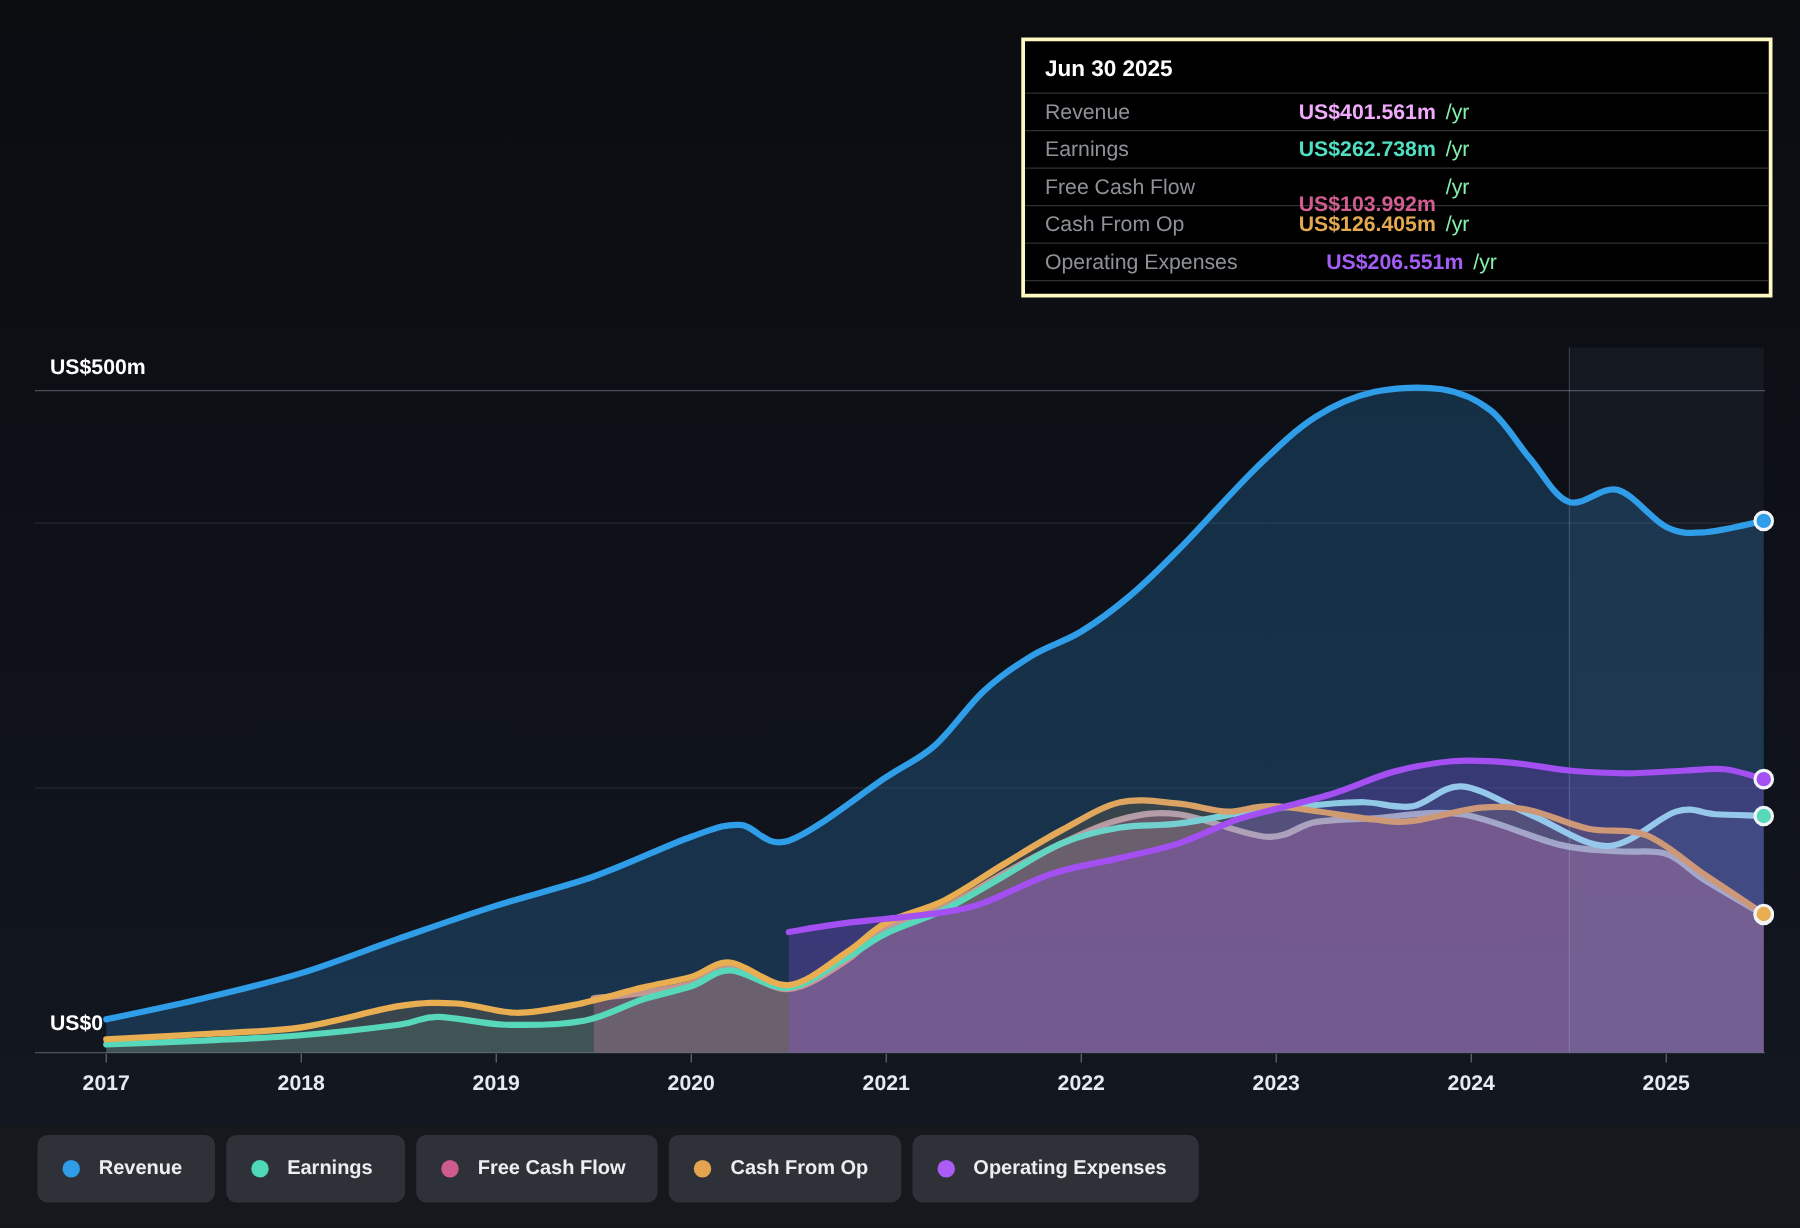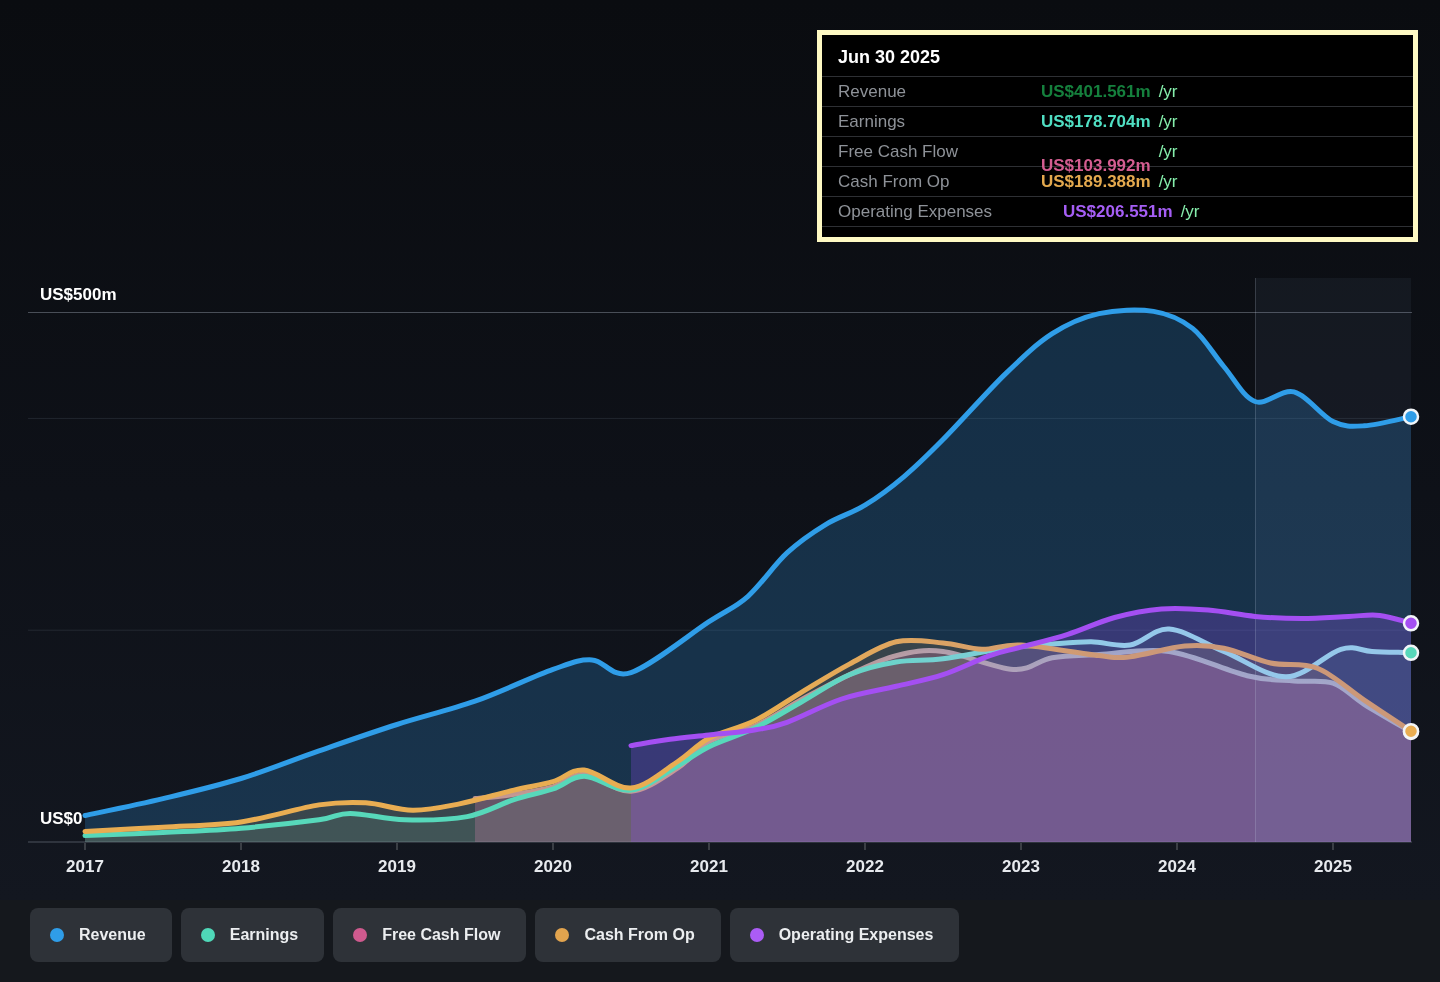--- a/index.html
+++ b/index.html
@@ -2,21 +2,21 @@
 <html><head>
 <meta charset="utf-8">
 <style>
   html,body{margin:0;padding:0;width:1440px;height:982px;overflow:hidden;
     background:#15181d;font-family:"Liberation Sans",sans-serif;}
   .stage{position:relative;width:1440px;height:982px;background:#15181d;}
   svg#chart{position:absolute;left:0;top:0;display:block;}
 
   
   .tooltip{position:absolute;left:817px;top:30px;width:601px;background:#000;
-    border:5px solid #fef9c3;box-sizing:border-box;padding-bottom:10px;z-index:5;}
+    border:3px solid #fef9c3;box-sizing:border-box;padding-bottom:10px;z-index:5;}
   .tt-title{height:41px;line-height:44px;padding-left:16px;color:#ffffff;
     font-size:18px;font-weight:700;}
   .tt-row{height:29px;display:flex;align-items:center;padding-left:16px;
     font-size:17px;}
   .tt-row.sep{border-top:1px solid #2e3034;}
   .tt-label{width:203px;color:#8e9298;font-weight:400;flex:none;}
   .tt-val{font-weight:700;}
   .tt-val.white{color:#f2f3f5;}
   .tt-suffix{color:#86efac;margin-left:8px;font-weight:400;}
 
@@ -100,40 +100,40 @@
       <circle cx="1411" cy="652.8" r="7" fill="#57d8ba" stroke="#f2f5f8" stroke-width="2.5"></circle>
       <circle cx="1411" cy="623.3" r="7" fill="#a44ff2" stroke="#f2f5f8" stroke-width="2.5"></circle>
       <circle cx="1411" cy="416.7" r="7" fill="#2f9de8" stroke="#f2f5f8" stroke-width="2.5"></circle>
     </svg>
 
   <div class="tooltip">
     <div class="tt-title">Jun 30 2025</div>
 
     <div class="tt-row sep">
       <span class="tt-label">Revenue</span>
-      <span class="tt-val" style="color: #15803d;">US$401.561m</span>
+      <span class="tt-val" style="color: #f0abfc;">US$401.561m</span>
       <span class="tt-suffix">/yr</span>
     </div>
 
     <div class="tt-row sep">
       <span class="tt-label">Earnings</span>
-      <span class="tt-val" style="color: rgb(80, 223, 195);">US$178.704m</span>
+      <span class="tt-val" style="color: rgb(80, 223, 195);">US$262.738m</span>
       <span class="tt-suffix">/yr</span>
     </div>
 
 
     <div class="tt-row sep">
       <span class="tt-label">Free Cash Flow</span>
       <span class="tt-val" style="color: rgb(211, 93, 144); margin-top: 28px;">US$103.992m</span>
       <span class="tt-suffix">/yr</span>
     </div>
 
     <div class="tt-row sep">
       <span class="tt-label">Cash From Op</span>
-      <span class="tt-val" style="color: rgb(228, 169, 78);">US$189.388m</span>
+      <span class="tt-val" style="color: rgb(228, 169, 78);">US$126.405m</span>
       <span class="tt-suffix">/yr</span>
     </div>
 
     <div class="tt-row sep" style="border-bottom:1px solid #2e3034;">
       <span class="tt-label">Operating Expenses</span>
       <span class="tt-val" style="color: rgb(165, 94, 245); margin-left: 22px;">US$206.551m</span>
       <span class="tt-suffix">/yr</span>
     </div>
   </div>
 

